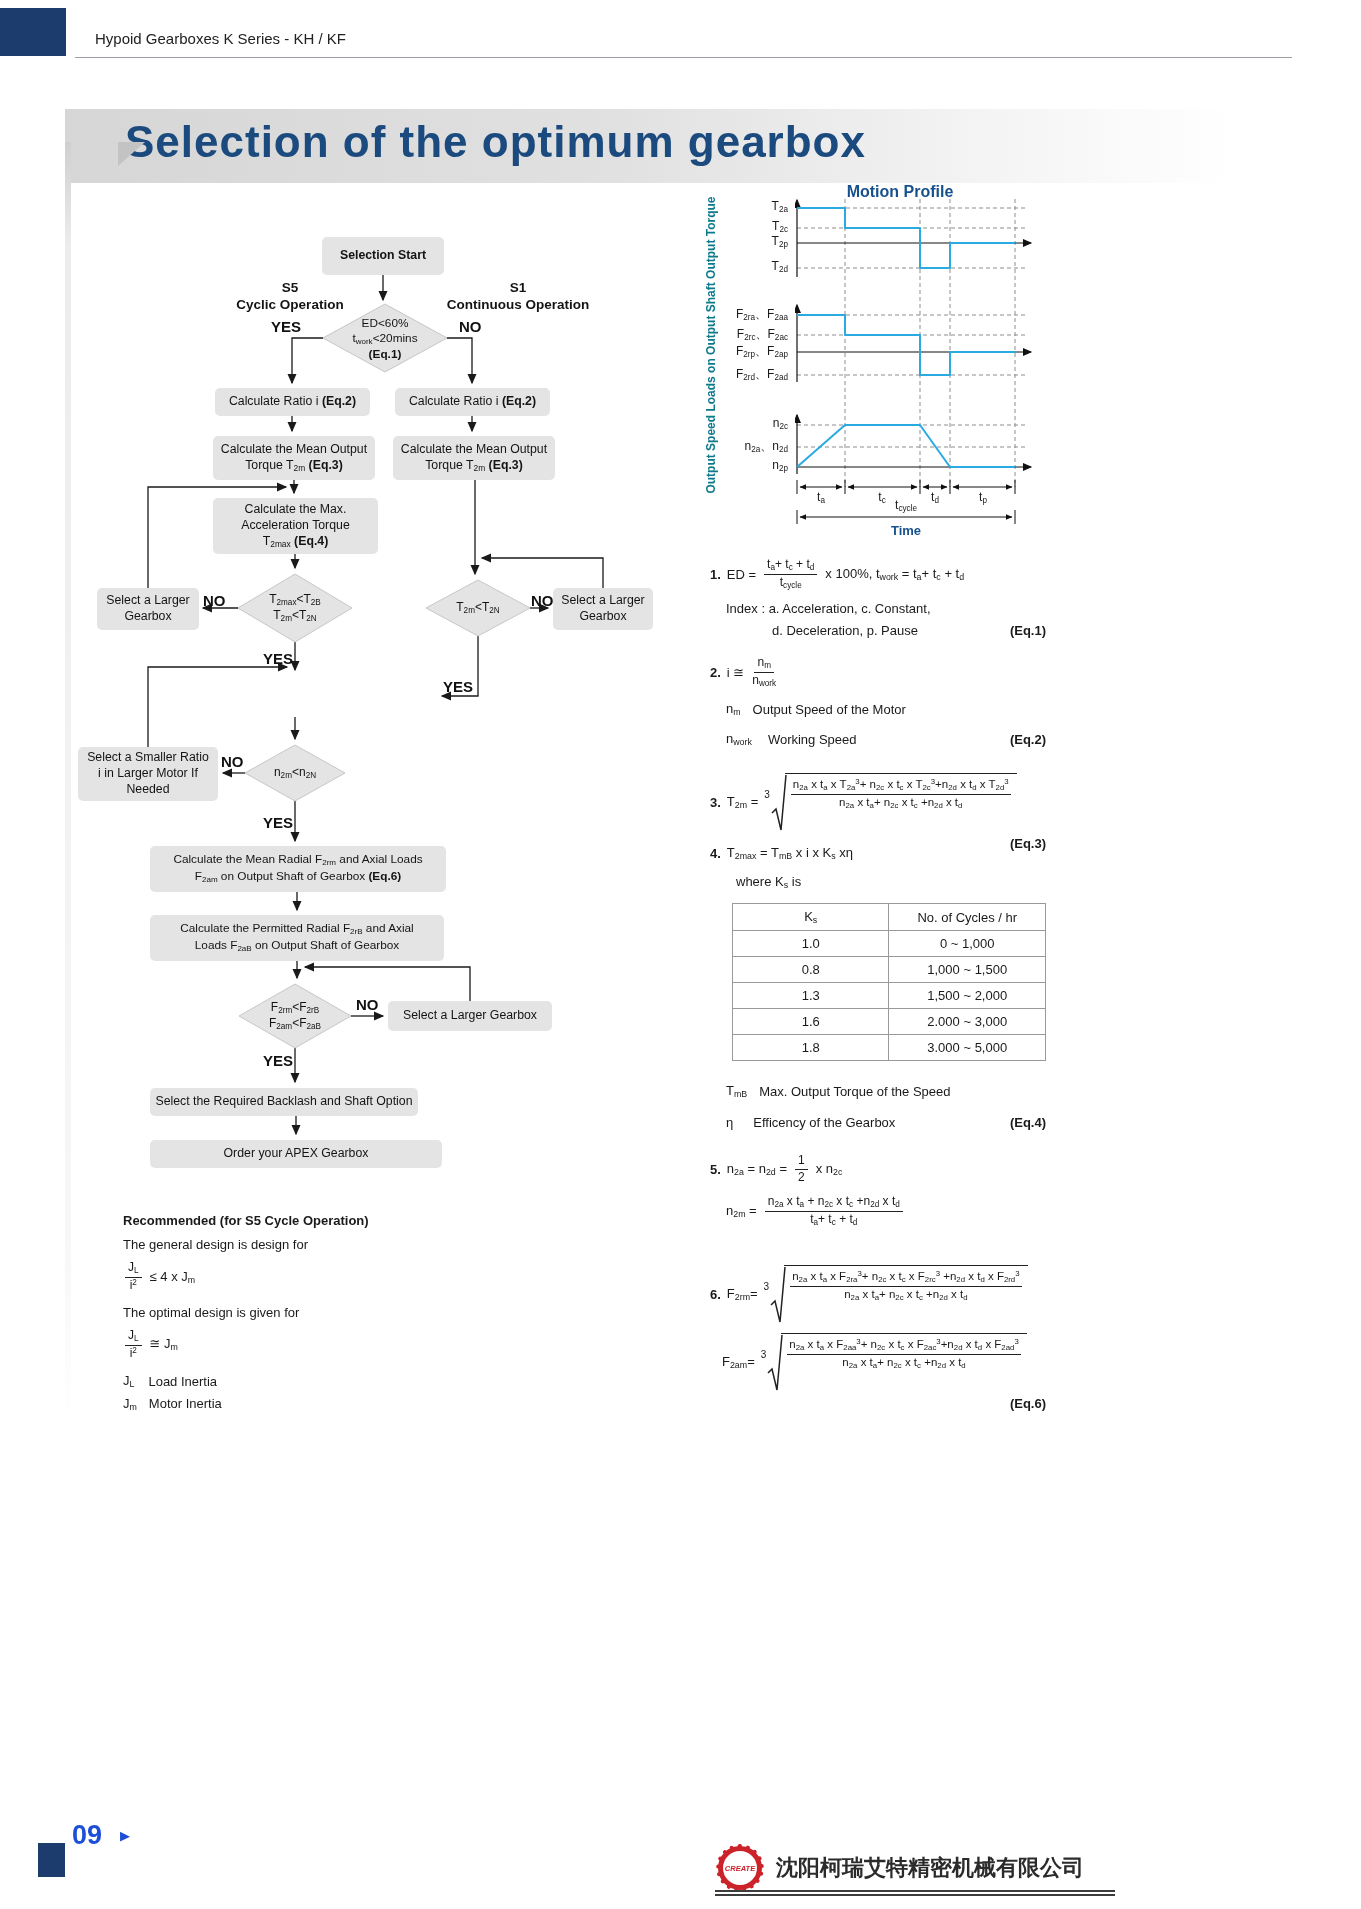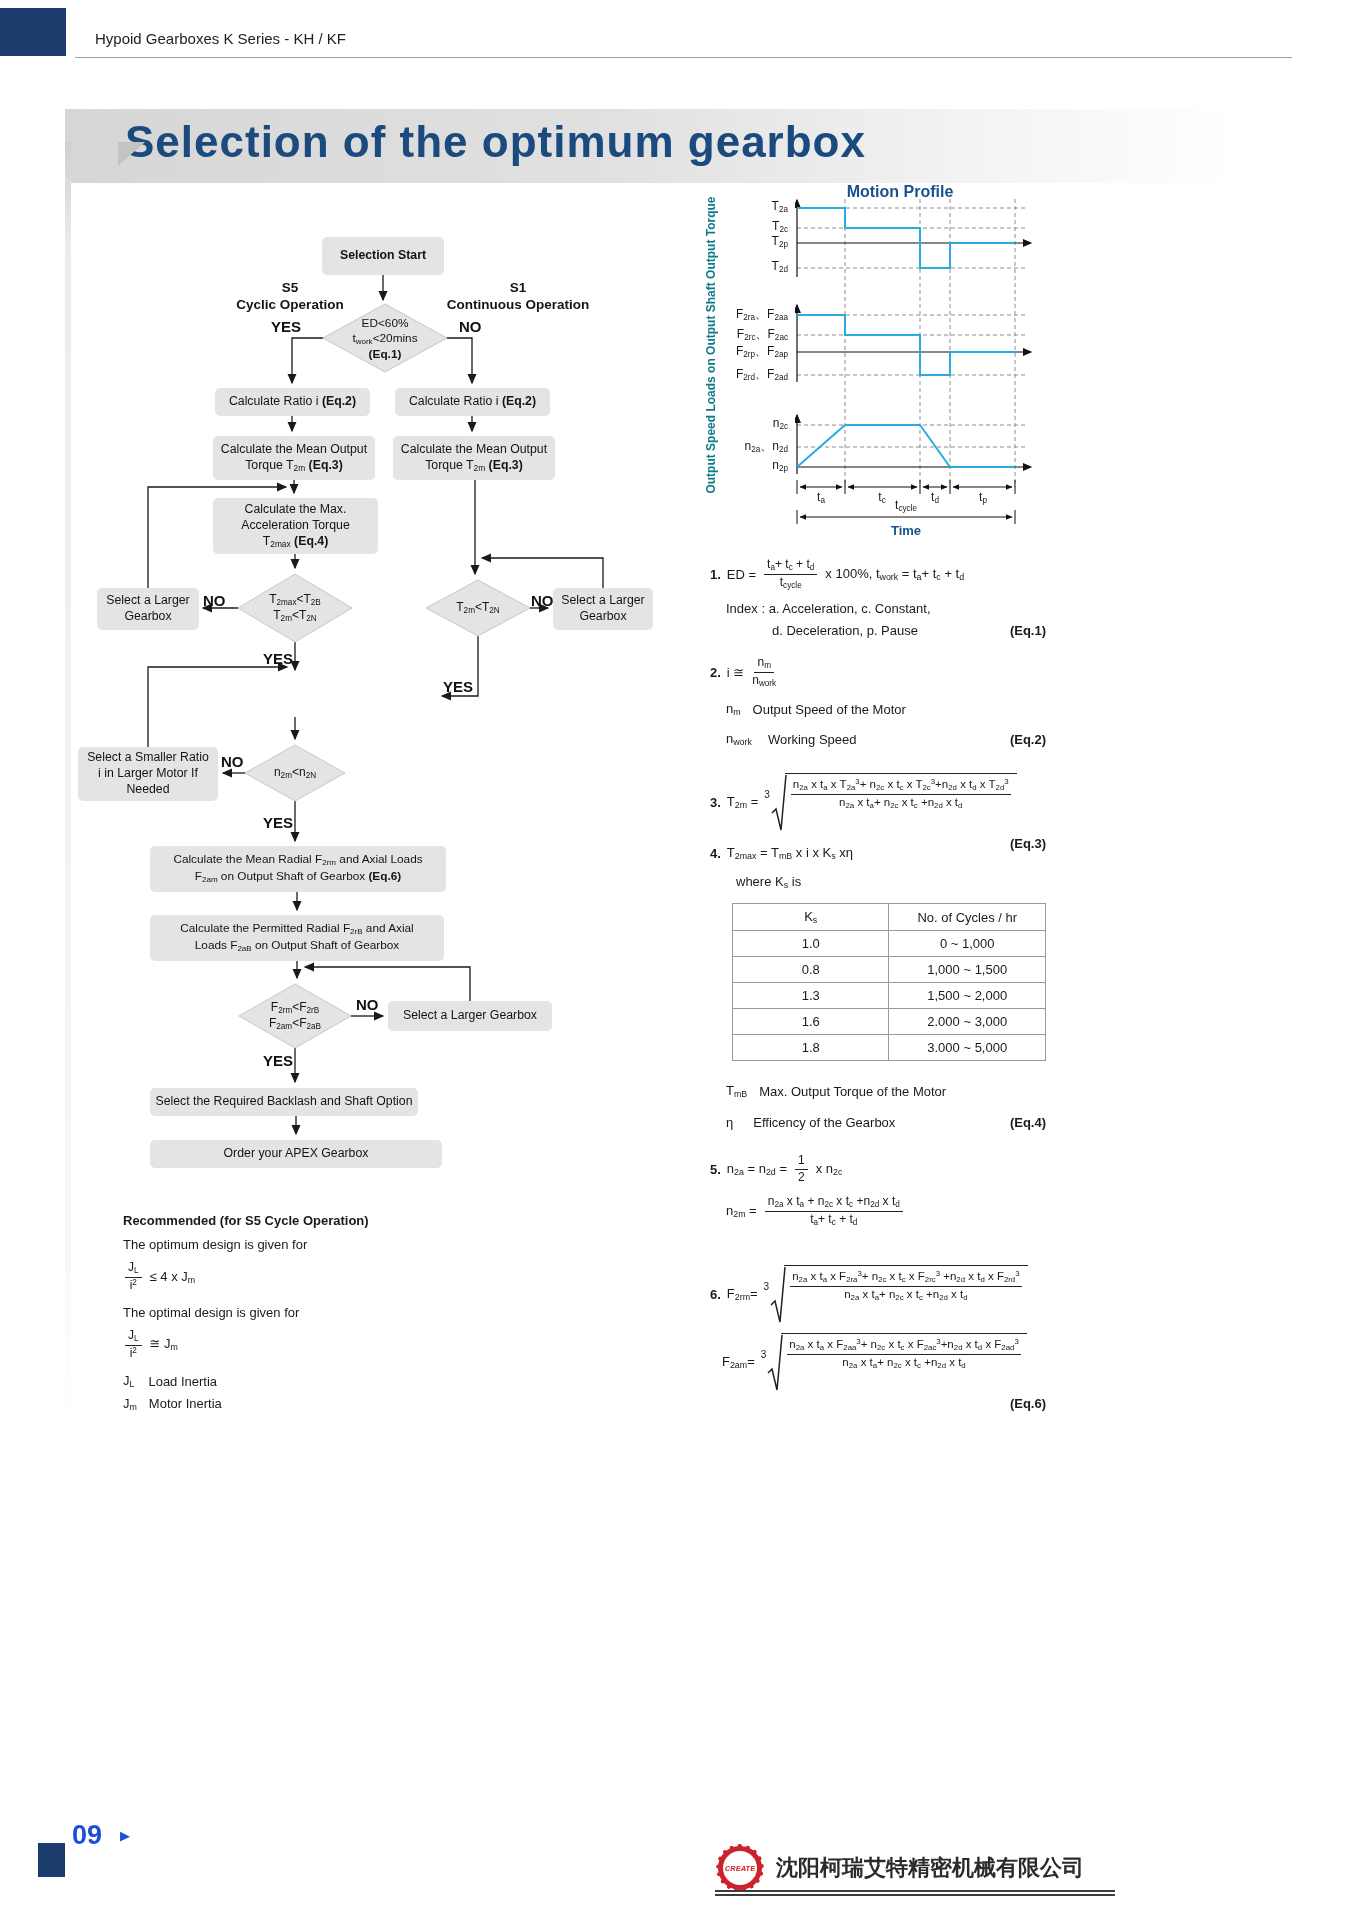--- a/index.html
+++ b/index.html
@@ -194,21 +194,21 @@
 
     <div class="box" style="left:75px;top:858px;width:268px;height:28px">
         <span>Select the Required Backlash and Shaft Option</span>
       </div>
     <div class="box" style="left:75px;top:910px;width:292px;height:28px">
         <span>Order your APEX Gearbox</span>
       </div>
 
     <div class="rec">
       <div style="font-weight:bold">Recommended (for S5 Cycle Operation)</div>
-      <div class="rline">The optimum design is given for</div>
+      <div class="rline">The general design is design for</div>
       <div class="eqline" style="margin-top:8px">
         <span class="frac">
             <span class="ft">J<sub>L</sub></span>
             <span>i<sup>2</sup></span>
           </span>
         <span>≤ 4 x J<sub>m</sub></span>
       </div>
       <div class="rline" style="margin-top:11px">The optimal design is given for</div>
       <div class="eqline" style="margin-top:8px">
         <span class="frac">
@@ -397,21 +397,21 @@
               <td>2.000 ~ 3,000</td>
             </tr>
         <tr>
               <td>1.8</td>
               <td>3.000 ~ 5,000</td>
             </tr>
       </tbody>
         </table>
       <div class="eqline" style="margin:22px 0 0 16px">
           <span>T<sub>mB</sub></span>
-          <span style="margin-left:6px">Max. Output Torque of the Motor</span>
+          <span style="margin-left:6px">Max. Output Torque of the Speed</span>
         </div>
       <div class="eqline" style="margin:15px 0 0 16px">
           <span>η</span>
           <span style="margin-left:14px">Efficency of the Gearbox</span>
           <b class="eqtag">(Eq.4)</b>
         </div>
     </div>
 
     <div class="eqb" style="top:968px">
       <div class="eqline">

